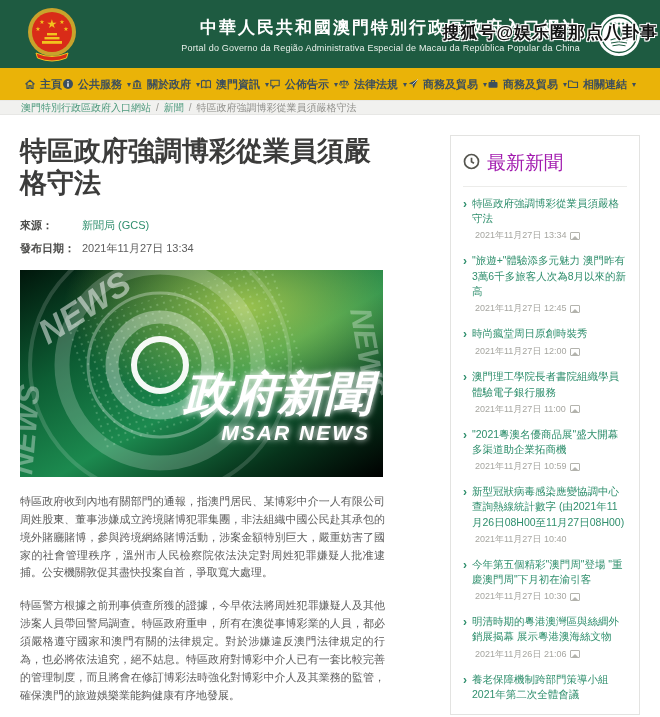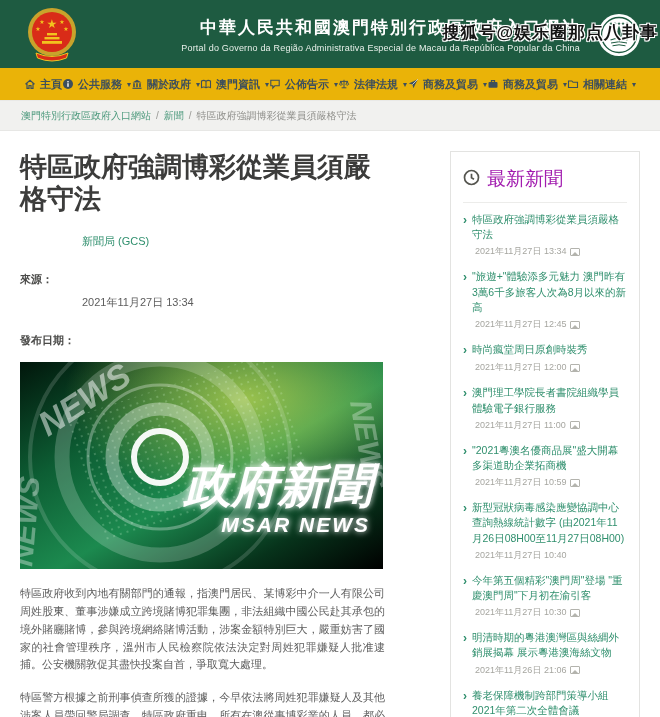--- a/index.html
+++ b/index.html
@@ -22,31 +22,31 @@
   
   .main-nav { height:33px; background:#eab308; display:flex; align-items:center;
     padding:0 24px; justify-content:space-between; border-bottom:1px solid #e9e9e7;
     box-shadow:0 1px 2px rgba(0,0,0,.05); }
   .nav-item { display:flex; align-items:center; gap:4px; color:#3d4f5c;
     font-size:11px; font-weight:bold; cursor:pointer; white-space:nowrap; }
   .nav-item svg { display:block; }
   .caret { font-size:8px; color:#3d4f5c; margin-left:1px; }
 
   
-  .breadcrumb { height:30px; background:#f1f1ef; display:flex; align-items:center;
+  .breadcrumb { height:14px; background:#f1f1ef; display:flex; align-items:center;
     padding:0 21px; font-size:10px; color:#9a9a96; gap:5px; border-bottom:1px solid #e7e7e5;}
   .breadcrumb .crumb-link { color:#4d9a7d; cursor:pointer; }
   .breadcrumb .crumb-current { color:#8f8f8b; }
 
   
   .content { display:flex; padding:20px 20px 0 20px; gap:65px; }
   .article { width:365px; flex:none; }
   .article-title { font-size:27px; line-height:1.2; font-weight:bold; color:#3c3c3b; margin-bottom:18px; }
   .meta-row { display:flex; font-size:11px; margin-bottom:8px; }
-  .meta-label { width:62px; font-weight:bold; color:#4a4a48; flex:none;margin-top:38px; }
+  .meta-label { width:62px; font-weight:bold; color:#4a4a48; flex:none; }
   .meta-source { color:#2f8f6d; cursor:pointer; }
   .meta-date { color:#5d5d5d; }
   .hero { margin:14px 0 16px 0; width:363px; height:207px; }
   .article p { font-size:11px; line-height:1.63; color:#5d5d5d; text-align:justify; margin-bottom:15px; }
 
   
   .sidebar { width:190px; flex:none; }
   .news-box { border:1px solid #e3e3e1; background:#fff; padding:12px 12px 10px 12px; }
   .news-header { display:flex; align-items:center; gap:7px; padding:2px 0 10px 0;
     border-bottom:1px solid #ececea; }

